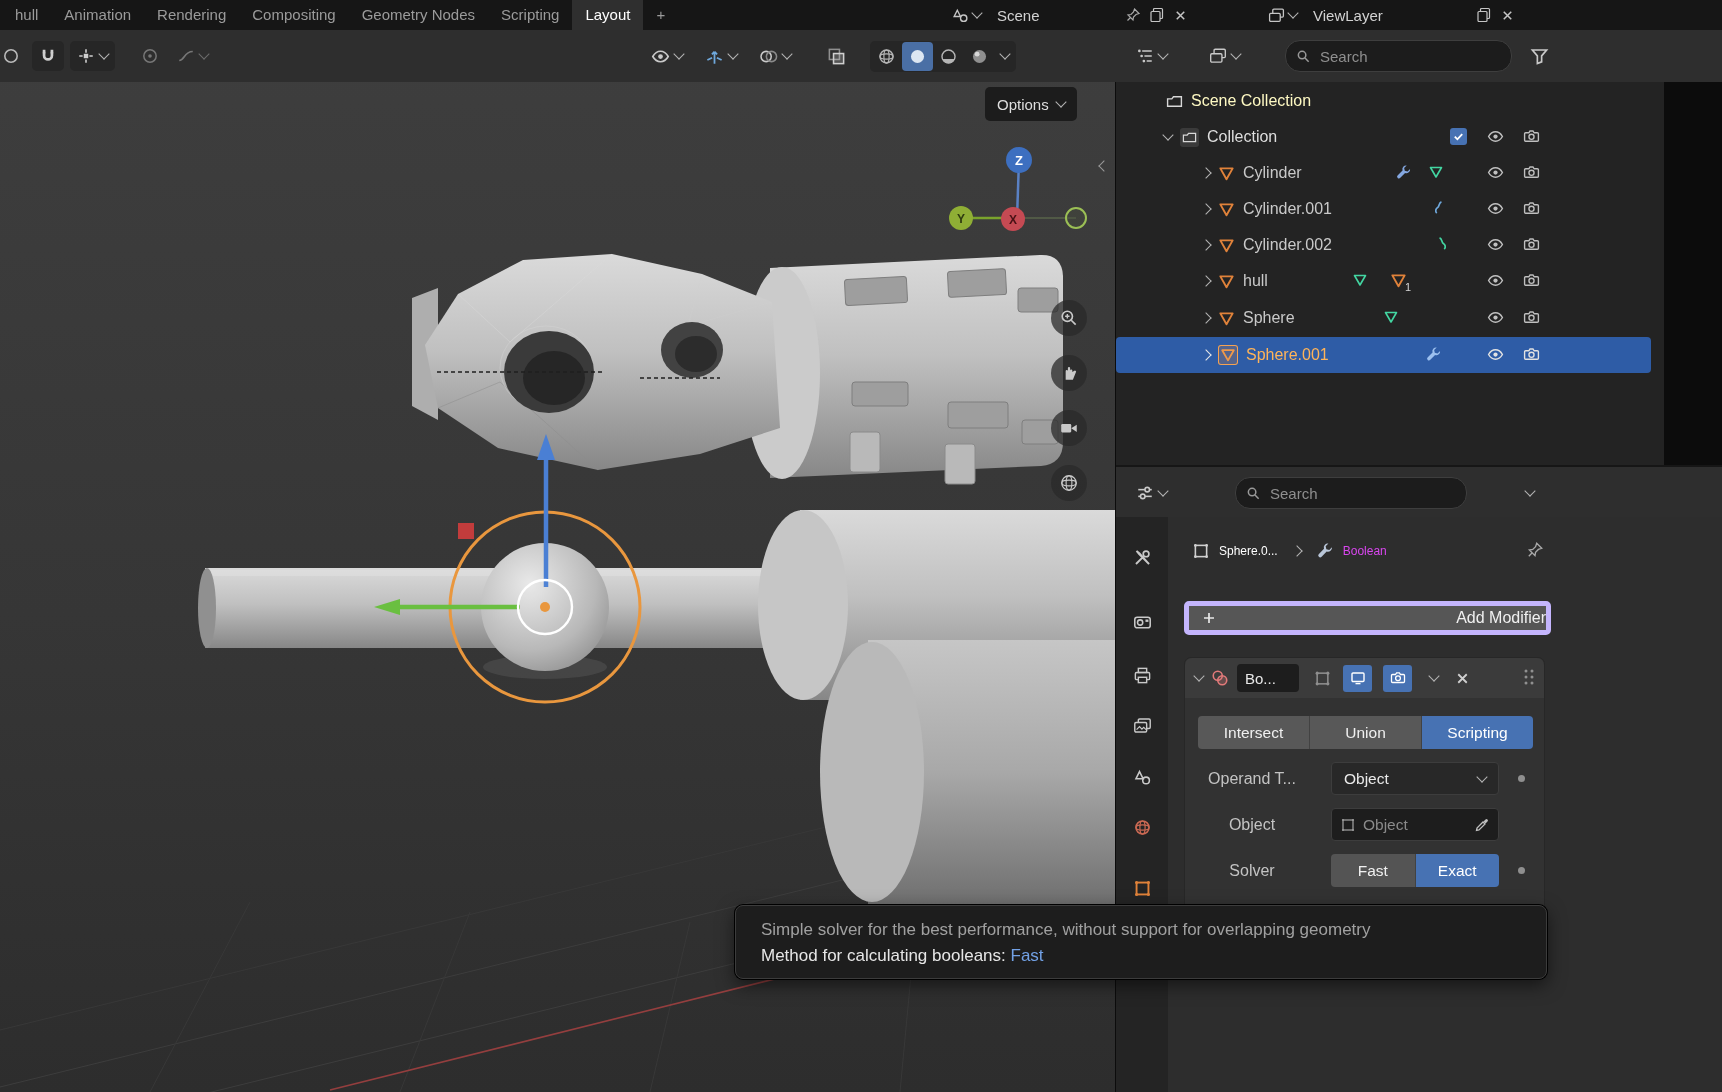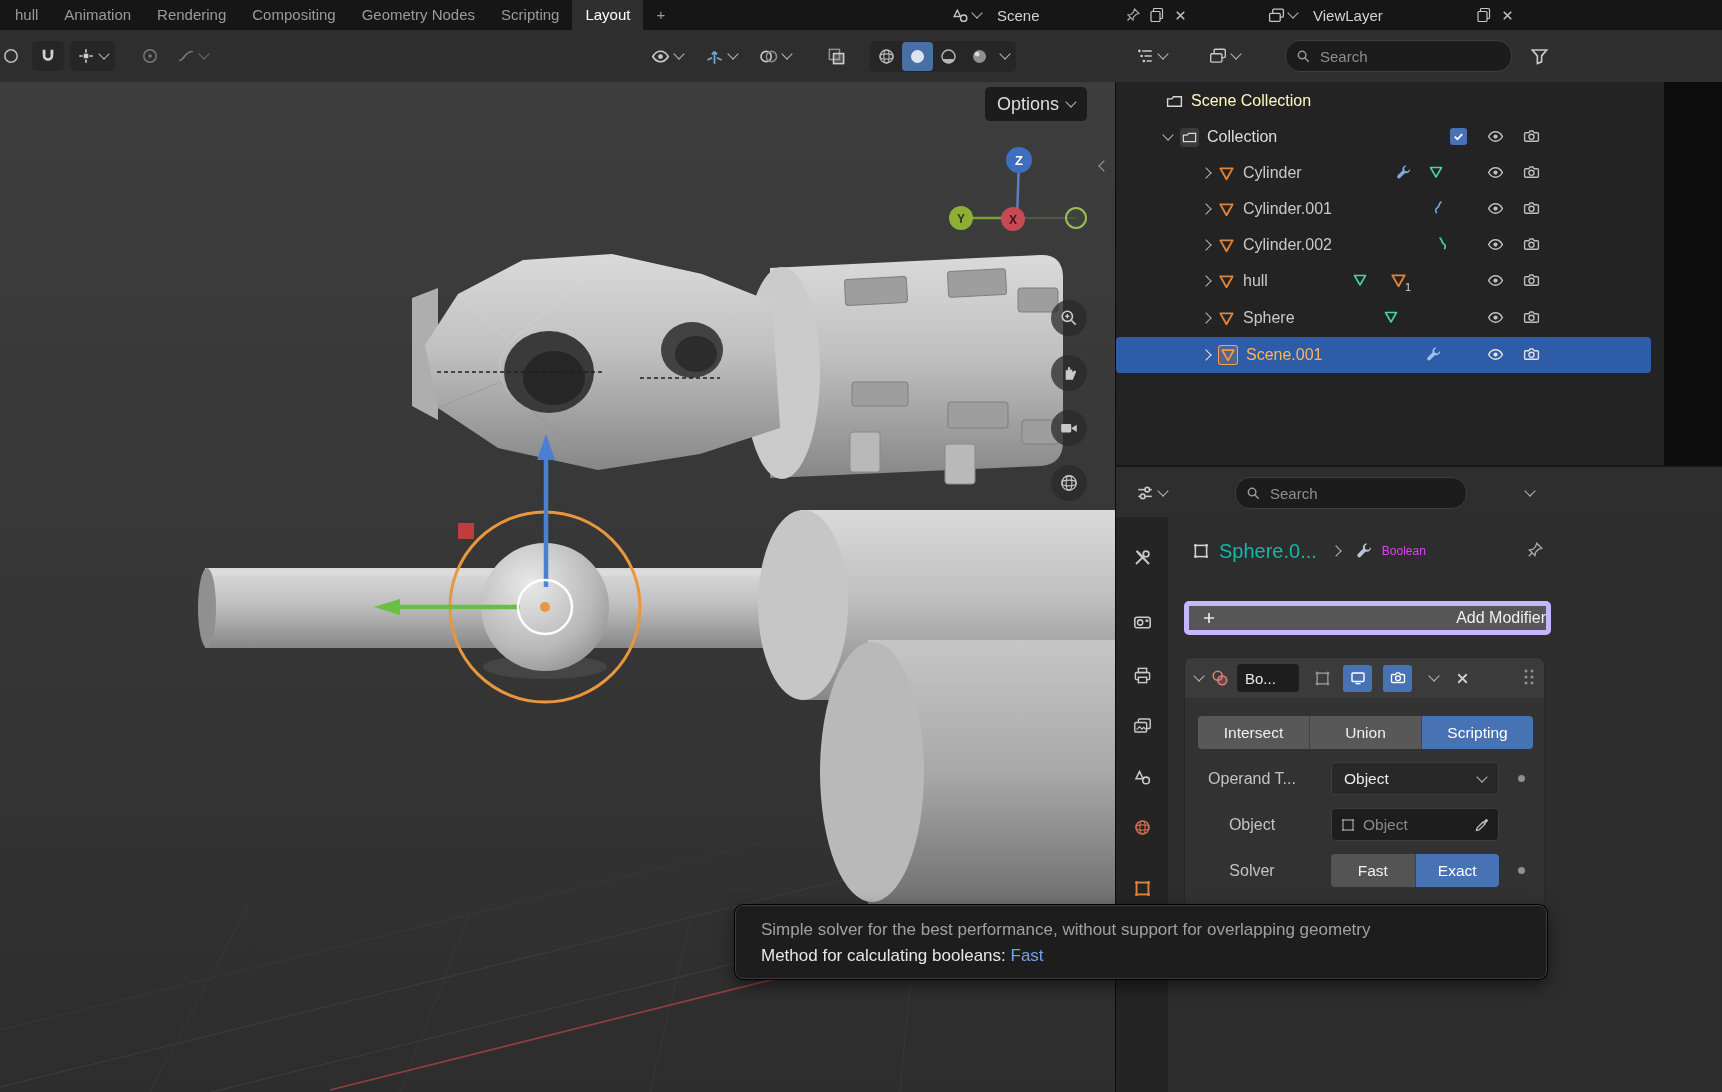--- a/index.html
+++ b/index.html
@@ -276,21 +276,21 @@
         <line x1="546" y1="505" x2="546" y2="375" stroke="#4a7fd4" stroke-width="4.5"></line>
         <polygon points="537,378 555,378 546,352" fill="#4a7fd4"></polygon>
         <line x1="520" y1="525" x2="398" y2="525" stroke="#6abf40" stroke-width="4.5"></line>
         <polygon points="400,517 400,533 374,525" fill="#6abf40"></polygon>
         <circle cx="545" cy="525" r="27" fill="rgba(255,255,255,0.03)" stroke="#ffffff" stroke-width="2.4"></circle>
         <circle cx="545" cy="525" r="5" fill="#e9973e"></circle>
       </g>
     </svg>
 
     <div class="flex" style="position:absolute;left:985px;top:57px;height:34px;padding:0 12px;background:rgba(22,22,22,.85);border-radius:5px;gap:8px">
-      <span style="color:#dedede;font-size:18px">Options</span>
+      <span style="color:#dedede;font-size:15px">Options</span>
       <span class="cv down"></span>
     </div>
 
     <svg width="160" height="120" viewBox="0 0 160 120" style="position:absolute;left:935px;top:115px">
       <line x1="82" y1="73" x2="84" y2="15" stroke="#5a81c4" stroke-width="2.5"></line>
       <line x1="82" y1="73" x2="26" y2="73" stroke="#7aa32c" stroke-width="2.5"></line>
       <line x1="82" y1="73" x2="141" y2="73" stroke="#6c7f54" stroke-width="1.5" opacity=".6"></line>
       <circle cx="84" cy="15" r="13" fill="#3d6fc0"></circle>
       <circle cx="26" cy="73" r="12" fill="#8fae35"></circle>
       <circle cx="141" cy="73" r="10" fill="rgba(70,74,60,.4)" stroke="#9bbf55" stroke-width="2"></circle>
@@ -531,21 +531,21 @@
         </span>
     </div>
 
     <div class="orow sel" style="top:307px;padding-left:86px;width:449px">
       <span class="cv right" style="border-color:#e8e8e8"></span>
       <span style="background:rgba(224,130,58,.22);border:1px solid rgba(255,166,80,.95);border-radius:3px;padding:1px;display:flex">
         <svg class="i" width="16" height="16" viewBox="0 0 16 16">
             <path d="M2.2 3.2h11.6L8 13.4z" fill="none" stroke="#f0994a" stroke-width="1.8" stroke-linejoin="round"></path>
           </svg>
       </span>
-      <span style="color:#ffb459">Scene.001</span>
+      <span style="color:#ffb459">Sphere.001</span>
       <span class="slot" style="left:309px">
           <svg class="i" width="17" height="17" viewBox="0 0 16 16">
             <path d="M14.2 4.6a3.6 3.6 0 0 1-4.7 3.9L5 13a1.7 1.7 0 1 1-2.4-2.4l4.5-4.5a3.6 3.6 0 0 1 3.9-4.7L8.6 3.8l.6 2.6 2.6.6z" fill="#9cc0ef"></path>
           </svg>
         </span>
       <span class="slot" style="left:371px">
           <svg class="i" width="17" height="17" viewBox="0 0 16 16">
             <path d="M1.5 8C3.2 5 5.4 3.6 8 3.6S12.8 5 14.5 8C12.8 11 10.6 12.4 8 12.4S3.2 11 1.5 8z" fill="none" stroke="#e2e2e2" stroke-width="1.4"></path>
             <circle cx="8" cy="8" r="2" fill="#e2e2e2"></circle>
           </svg>
@@ -635,21 +635,21 @@
     <div class="abs" style="left:52px;top:487px;width:554px;height:575px;background:#2d2d2d">
 
       <div class="flex" style="position:absolute;left:24px;top:16px;height:36px;gap:9px">
         <svg class="i" width="18" height="18" viewBox="0 0 16 16">
             <rect x="3" y="3" width="10" height="10" fill="none" stroke="#d0d0d0" stroke-width="1.4"></rect>
             <circle cx="3" cy="3" r="1.2" fill="#d0d0d0"></circle>
             <circle cx="13" cy="3" r="1.2" fill="#d0d0d0"></circle>
             <circle cx="3" cy="13" r="1.2" fill="#d0d0d0"></circle>
             <circle cx="13" cy="13" r="1.2" fill="#d0d0d0"></circle>
           </svg>
-        <span style="font-size:20px;color:#14b8a6">Sphere.0...</span>
+        <span style="font-size:12px;color:#ffffff">Sphere.0...</span>
         <span class="cv right" style="margin:0 6px"></span>
         <svg class="i" width="18" height="18" viewBox="0 0 16 16">
             <path d="M14.2 4.6a3.6 3.6 0 0 1-4.7 3.9L5 13a1.7 1.7 0 1 1-2.4-2.4l4.5-4.5a3.6 3.6 0 0 1 3.9-4.7L8.6 3.8l.6 2.6 2.6.6z" fill="#b9c6d8"></path>
           </svg>
         <span style="font-size:12px;color:#d946ef">Boolean</span>
       </div>
       <span style="position:absolute;left:358px;top:24px">
         <svg class="i" width="18" height="18" viewBox="0 0 16 16">
             <path d="M9.5 2 14 6.5 11 7.5 8.5 10 8 13 3 8l3-.5L8.5 5z" fill="none" stroke="#a9a9a9" stroke-width="1.2"></path>
             <line x1="5.5" y1="10.5" x2="2.5" y2="13.5" stroke="#a9a9a9" stroke-width="1.2"></line>

